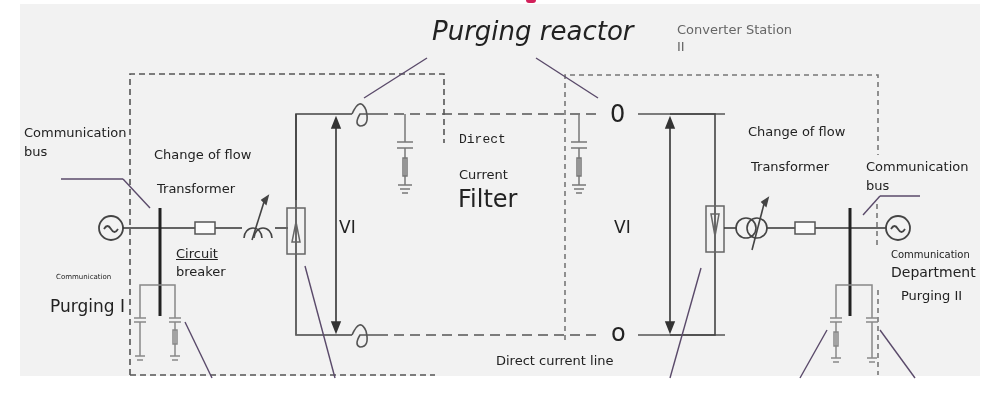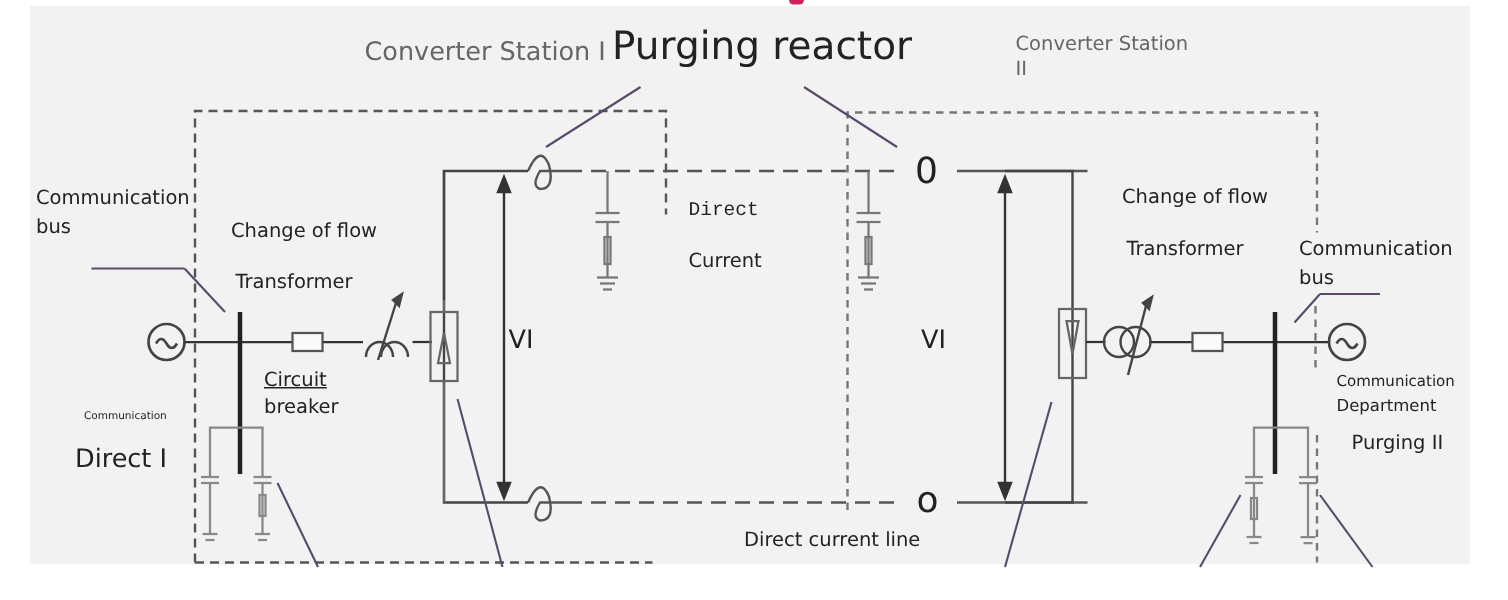--- a/index.html
+++ b/index.html
@@ -184,43 +184,43 @@
       <line x1="305" y1="266" x2="335" y2="378"></line>
       <line x1="185" y1="322" x2="212" y2="378"></line>
       <line x1="701" y1="268" x2="670" y2="378"></line>
       <line x1="827" y1="330" x2="800" y2="378"></line>
       <line x1="880" y1="330" x2="915" y2="378"></line>
       <line x1="863" y1="215" x2="880" y2="196"></line>
       <line x1="880" y1="196" x2="920" y2="196"></line>
     </g>
   </svg>
 
-  <div class="lbl t-lg grey" style="left:243px;top:25px;">Converter Station I</div>
-  <div class="lbl t-xxl" style="left:408px;top:15px;">Purging reactor</div>
+  <div class="lbl t-xxl" style="left:432px;top:15px;font-style:italic;">Purging reactor</div>
   <div class="lbl t-sm grey" style="left:677px;top:22px;">Converter Station</div>
   <div class="lbl t-sm grey" style="left:677px;top:39px;">II</div>
 
   <div class="lbl t-md" style="left:24px;top:125px;">Communication</div>
   <div class="lbl t-md" style="left:24px;top:144px;">bus</div>
   <div class="lbl t-sm" style="left:154px;top:147px;">Change of flow</div>
   <div class="lbl t-md" style="left:157px;top:181px;">Transformer</div>
   <div class="lbl t-sm" style="left:176px;top:246px;text-decoration:underline;">Circuit</div>
   <div class="lbl t-sm" style="left:176px;top:264px;text-align:right;">breaker</div>
   <div class="lbl t-xs" style="left:56px;top:273px;">Communication</div>
-  <div class="lbl t-lg" style="left:50px;top:296px;">Direct I</div>
+  <div class="lbl t-lg" style="left:50px;top:296px;">Purging I</div>
 
   <div class="lbl t-lg" style="left:339px;top:217px;">VI</div>
   <div class="lbl t-sm" style="left:459px;top:132px;font-family:Liberation Mono, monospace;">Direct</div>
   <div class="lbl t-sm" style="left:459px;top:167px;">Current</div>
+  <div class="lbl t-xl" style="left:458px;top:184px;">Filter</div>
   <div class="lbl t-lg" style="left:614px;top:217px;">VI</div>
 
   <div class="lbl t-xl" style="left:610px;top:99px;">0</div>
   <div class="lbl t-xl" style="left:611px;top:318px;">o</div>
   <div class="lbl t-sm" style="left:453px;top:353px;margin-left:43px;">Direct current line</div>
 
   <div class="lbl t-sm" style="left:748px;top:124px;">Change of flow</div>
   <div class="lbl t-md" style="left:751px;top:159px;">Transformer</div>
   <div class="lbl t-md" style="left:866px;top:159px;">Communication</div>
   <div class="lbl t-md" style="left:866px;top:178px;">bus</div>
   <div class="lbl" style="left:891px;top:249px;font-size:10px;">Communication</div>
-  <div class="lbl" style="left:891px;top:264px;font-size:11px;">Department</div>
+  <div class="lbl" style="left:891px;top:264px;font-size:14px;">Department</div>
   <div class="lbl t-md" style="left:901px;top:288px;">Purging II</div>
 </div>
 
 </body></html>

